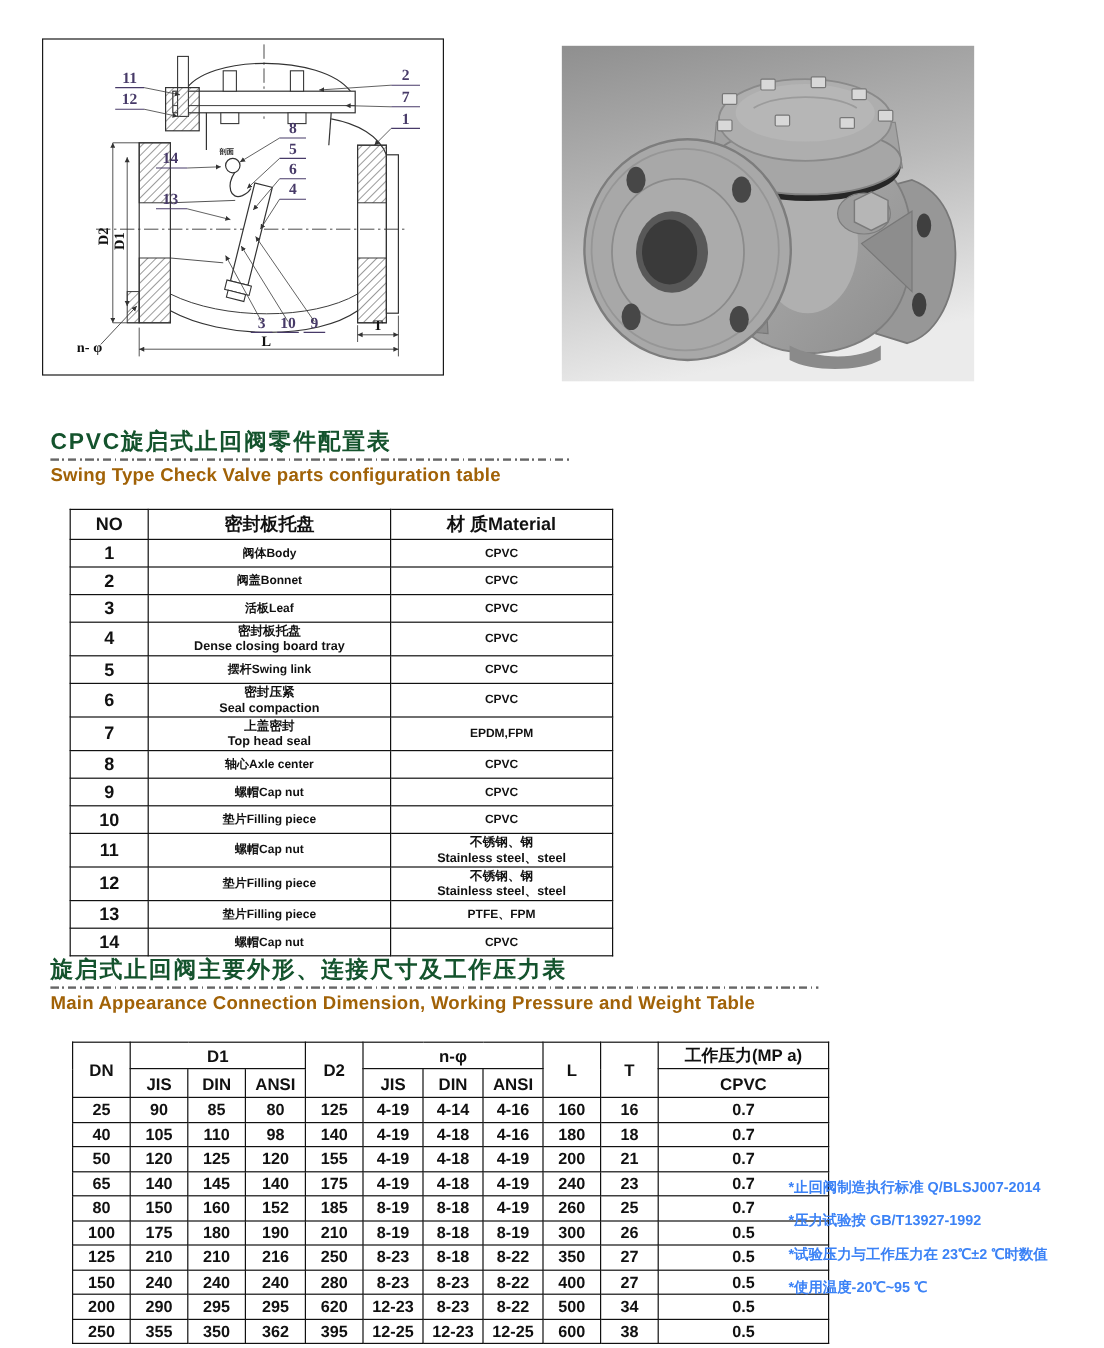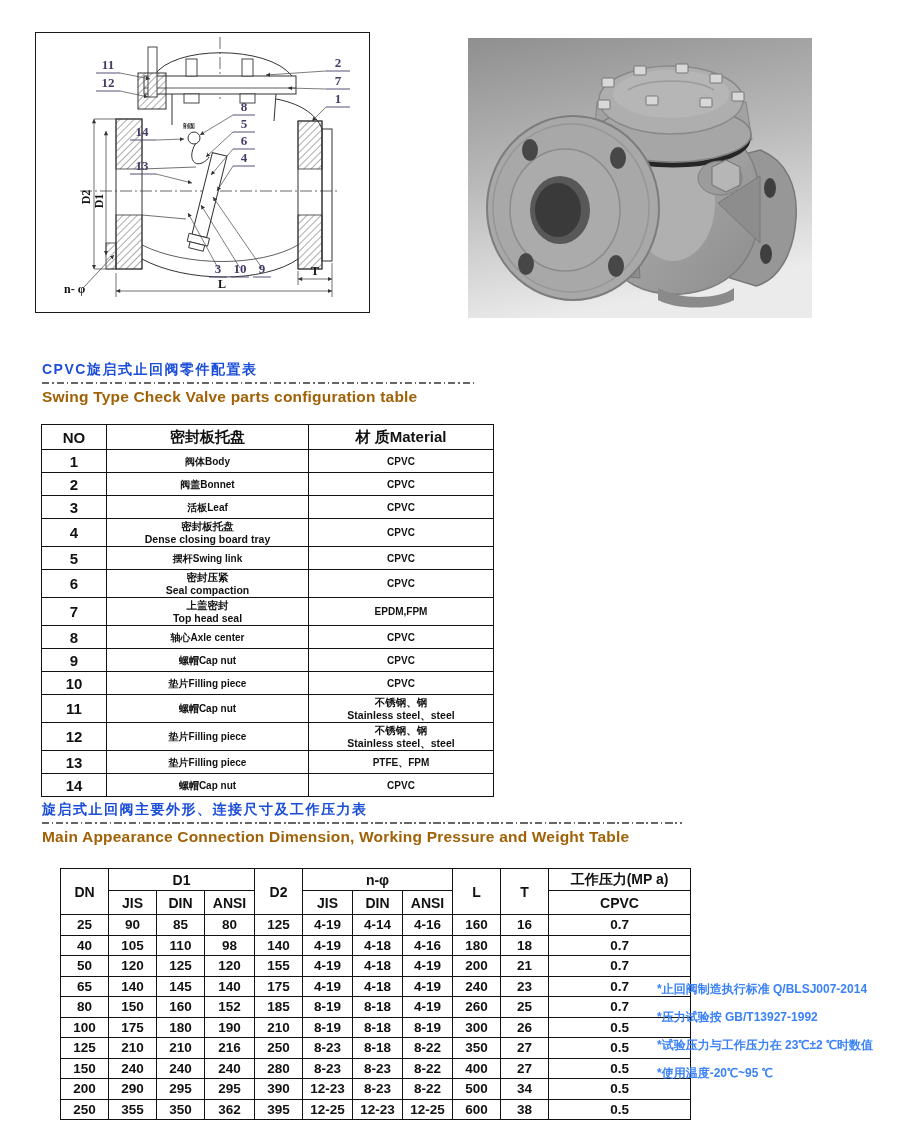--- a/index.html
+++ b/index.html
@@ -10,30 +10,30 @@
   
   .drawing-box{
     position:absolute;left:35px;top:32px;width:333px;height:279px;
     border:1.5px solid #1a1a1a;background:#fff;
   }
   .photo-box{
     position:absolute;left:468px;top:38px;width:344px;height:280px;
   }
   
   .section{position:absolute;left:42px;}
-  .title-zh{font-size:14px;font-weight:bold;letter-spacing:1.5px;color:#1d4ed8;line-height:22px;}
+  .title-zh{font-size:19px;font-weight:bold;letter-spacing:1.5px;color:#14532d;line-height:22px;}
   .dashline{
     height:2px;margin-top:2px;
     background:repeating-linear-gradient(90deg,#666 0 7px,transparent 7px 10px,#666 10px 11.5px,transparent 11.5px 14.5px);
   }
   .title-en{font-size:15.5px;font-weight:bold;color:#a16207;line-height:19px;margin-top:3px;letter-spacing:0.2px;}
   
   table{border-collapse:collapse;table-layout:fixed;}
   th,td{border:1.4px solid #111;text-align:center;vertical-align:middle;padding:0;color:#111;}
-  .parts-table{position:absolute;left:41px;top:424px;width:452px;font-weight:bold;padding-left:23px;}
+  .parts-table{position:absolute;left:58px;top:424px;width:452px;font-weight:bold;padding-left:23px;}
   .parts-table th{height:24px;font-size:15px;}
   .parts-table td{height:22px;font-size:15px;}
   .parts-table tr.tall td{height:27px;}
   .parts-table .big{font-size:10px;line-height:1.1;}
   .parts-table .sub{font-size:10.5px;line-height:1.15;font-weight:bold;}
   .dim-table{position:absolute;left:45px;top:868px;width:630px;font-weight:bold;margin-left:15px;}
   .dim-table th{font-size:14px;}
   .dim-table thead tr:nth-child(1) th{height:21px;}
   .dim-table thead tr:nth-child(2) th{height:23px;}
   .dim-table td{height:19.5px;font-size:13.5px;}
@@ -534,21 +534,21 @@
         <td>8-22</td>
         <td>400</td>
         <td>27</td>
         <td>0.5</td>
       </tr>
       <tr>
         <td>200</td>
         <td>290</td>
         <td>295</td>
         <td>295</td>
-        <td>390</td>
+        <td>620</td>
         <td>12-23</td>
         <td>8-23</td>
         <td>8-22</td>
         <td>500</td>
         <td>34</td>
         <td>0.5</td>
       </tr>
       <tr>
         <td>250</td>
         <td>355</td>

